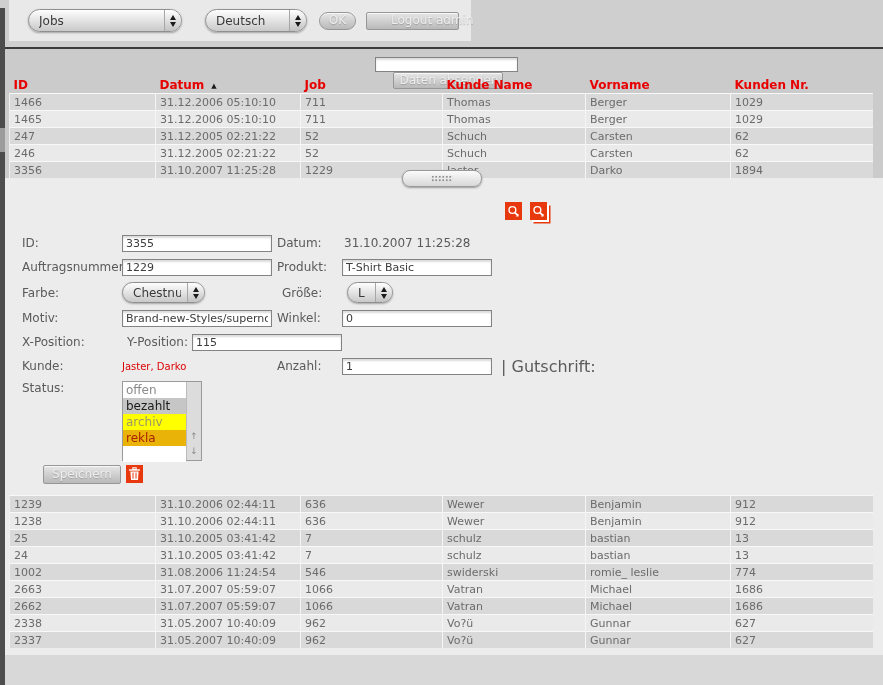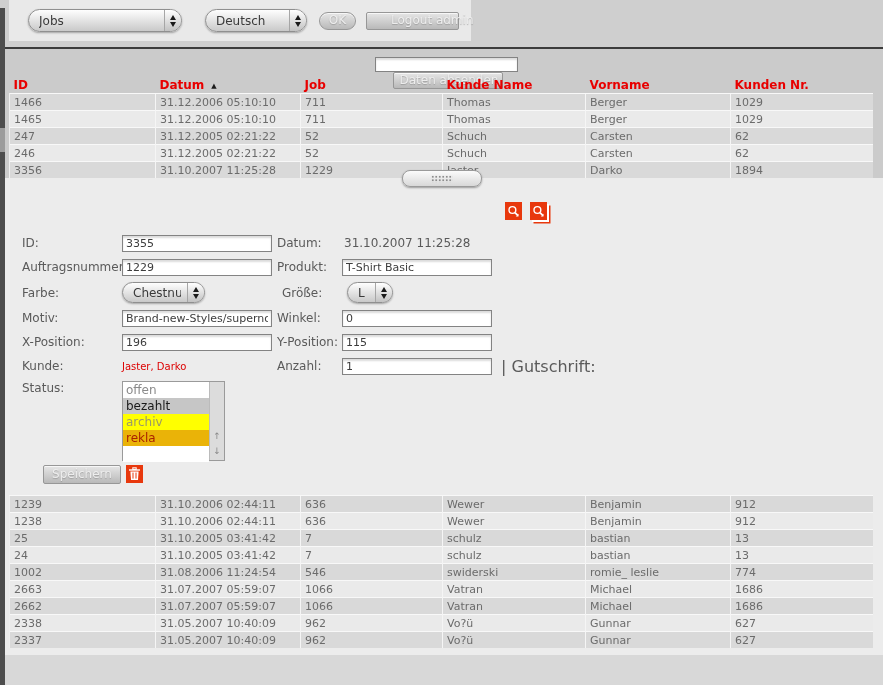--- a/index.html
+++ b/index.html
@@ -87,21 +87,21 @@
   .form-row.first{margin-top:12px;}
   .flabel{width:100px;font-size:12px;color:#5a5a5a;flex:none;}
   .flabel2{width:65px;font-size:12px;color:#5a5a5a;flex:none;margin-left:5px;}
   .w150{width:150px;flex:none;}
   .fvalue{font-size:12px;color:#5a5a5a;margin-left:2px;}
   .red-link{font-size:10px;color:#dd0000;cursor:pointer;}
   .gutschrift{font-size:16px;color:#5a5a5a;margin-left:9px;}
 
   .status-row{height:80px;align-items:flex-start;margin-bottom:4px;}
   .listbox{display:flex;border:1px solid #9a9a9a;background:#fff;height:80px;box-sizing:border-box;}
-  .list-options{width:86px;}
+  .list-options{width:63px;}
   .list-options .opt{height:16px;line-height:16px;padding-left:3px;font-size:12px;}
   .list-options .filler{background:#fff;}
   .list-scroll{width:14px;background:#dcdcdc;border-left:1px solid #bbb;
                display:flex;flex-direction:column;justify-content:flex-end;align-items:center;
                padding-bottom:1px;color:#8a8a8a;font-size:9px;line-height:15px;}
 
   .btn-row{margin-left:43px;gap:5px;}
 
   
   .section-bottom{background:#ececec;}
@@ -275,21 +275,20 @@
 
     <div class="form-row">
       <span class="flabel">Motiv:</span>
       <input class="field w150" value="Brand-new-Styles/superno" style="">
       <span class="flabel2">Winkel:</span>
       <input class="field w150" value="0" style="">
     </div>
 
     <div class="form-row">
       <span class="flabel">X-Position:</span>
-      <input class="field w150" value="196" style="">
       <span class="flabel2">Y-Position:</span>
       <input class="field w150" value="115" style="">
     </div>
 
     <div class="form-row">
       <span class="flabel">Kunde:</span>
       <span class="red-link w150">Jaster, Darko</span>
       <span class="flabel2">Anzahl:</span>
       <input class="field w150" value="1" style="">
       <span class="gutschrift">| Gutschrift:</span>

